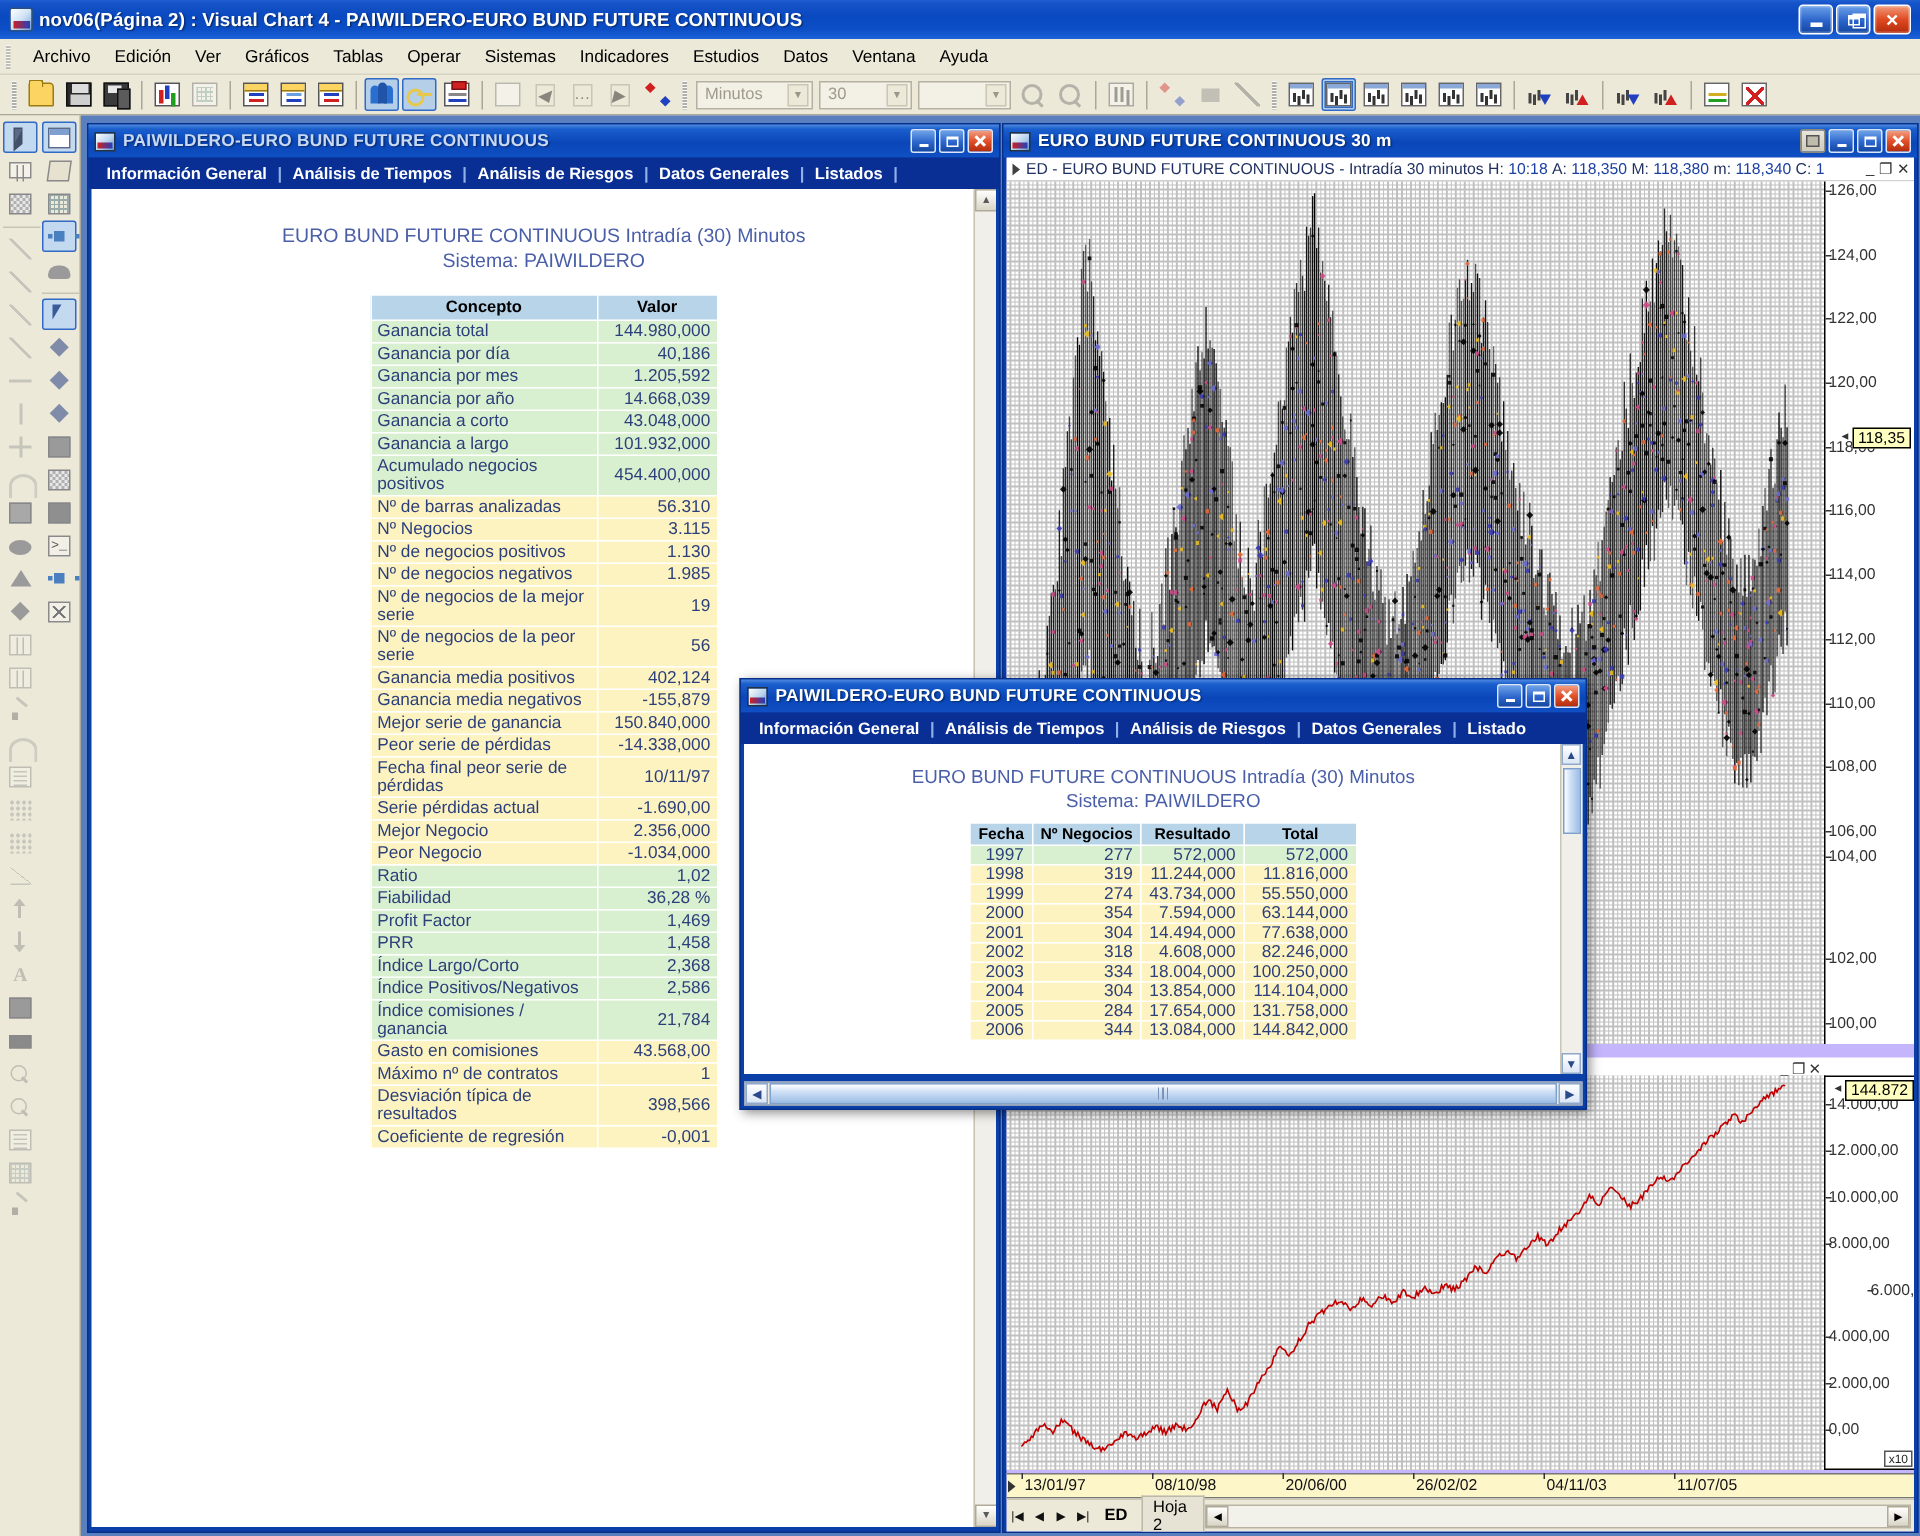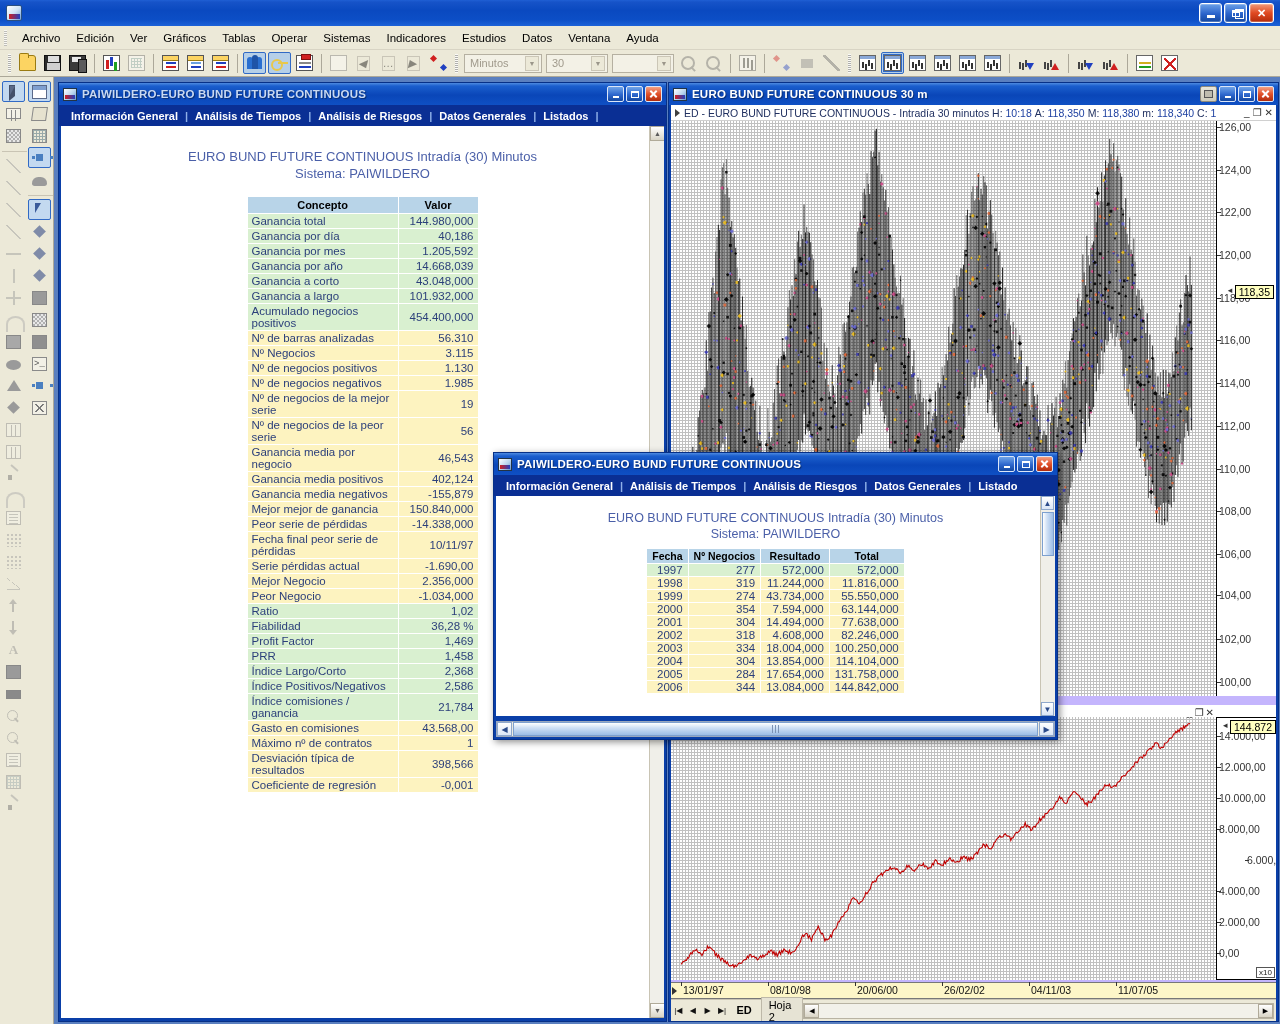--- a/index.html
+++ b/index.html
@@ -322,20 +322,21 @@
     background:repeating-linear-gradient(90deg,#7c93b5 0 1px,transparent 1px 3px);}
 
   
   svg.cv{ position:absolute; left:0; top:0; width:100%; height:100%; }
 </style>
 </head>
 <body>
 
 <div id="app-titlebar">
   <div class="appicon"></div>
+  <div id="app-title">nov06(Página 2) : Visual Chart 4 - PAIWILDERO-EURO BUND FUTURE CONTINUOUS</div>
   <div id="app-btns">
     <div class="winbtn min">
         <span class="g"></span>
       </div>
     <div class="winbtn restore">
         <span class="g"></span>
       </div>
     <div class="winbtn close">✕</div>
   </div>
 </div>
@@ -726,33 +727,29 @@
             </tr>
             <tr class="y">
               <td>Nº de negocios de la mejor serie</td>
               <td class="v">19</td>
             </tr>
             <tr class="y">
               <td>Nº de negocios de la peor serie</td>
               <td class="v">56</td>
             </tr>
             <tr class="y">
-              <td>Ganancia media por negocio</td>
-              <td class="v">46,543</td>
-            </tr>
-            <tr class="y">
               <td>Ganancia media positivos</td>
               <td class="v">402,124</td>
             </tr>
             <tr class="y">
               <td>Ganancia media negativos</td>
               <td class="v">-155,879</td>
             </tr>
             <tr class="y">
-              <td>Mejor mejor de ganancia</td>
+              <td>Mejor serie de ganancia</td>
               <td class="v">150.840,000</td>
             </tr>
             <tr class="y">
               <td>Peor serie de pérdidas</td>
               <td class="v">-14.338,000</td>
             </tr>
             <tr class="y">
               <td>Fecha final peor serie de pérdidas</td>
               <td class="v">10/11/97</td>
             </tr>
@@ -2517,21 +2514,21 @@
             <div class="tk" style="top: 42.6923px;">124,00</div>
             <div class="tk" style="top: 85.3846px;">122,00</div>
             <div class="tk" style="top: 128.077px;">120,00</div>
             <div class="tk" style="top: 170.769px;">118,00</div>
             <div class="tk" style="top: 213.462px;">116,00</div>
             <div class="tk" style="top: 256.154px;">114,00</div>
             <div class="tk" style="top: 298.846px;">112,00</div>
             <div class="tk" style="top: 341.538px;">110,00</div>
             <div class="tk" style="top: 384.231px;">108,00</div>
             <div class="tk" style="top: 426.923px;">106,00</div>
-            <div class="tk" style="top: 468px;">104,00</div>
+            <div class="tk" style="top: 444px;">104,00</div>
             <div class="tk" style="top: 512.308px;">102,00</div>
             <div class="tk" style="top: 555px;">100,00</div>
             <div class="tagbox" style="top: 163.769px;">118,35</div>
           </div>
       </div>
 
       <div class="pane" id="pane-eq">
         <div class="eq-label">2.005,6962</div>
         <div class="panebtns">
           <span>_</span>

